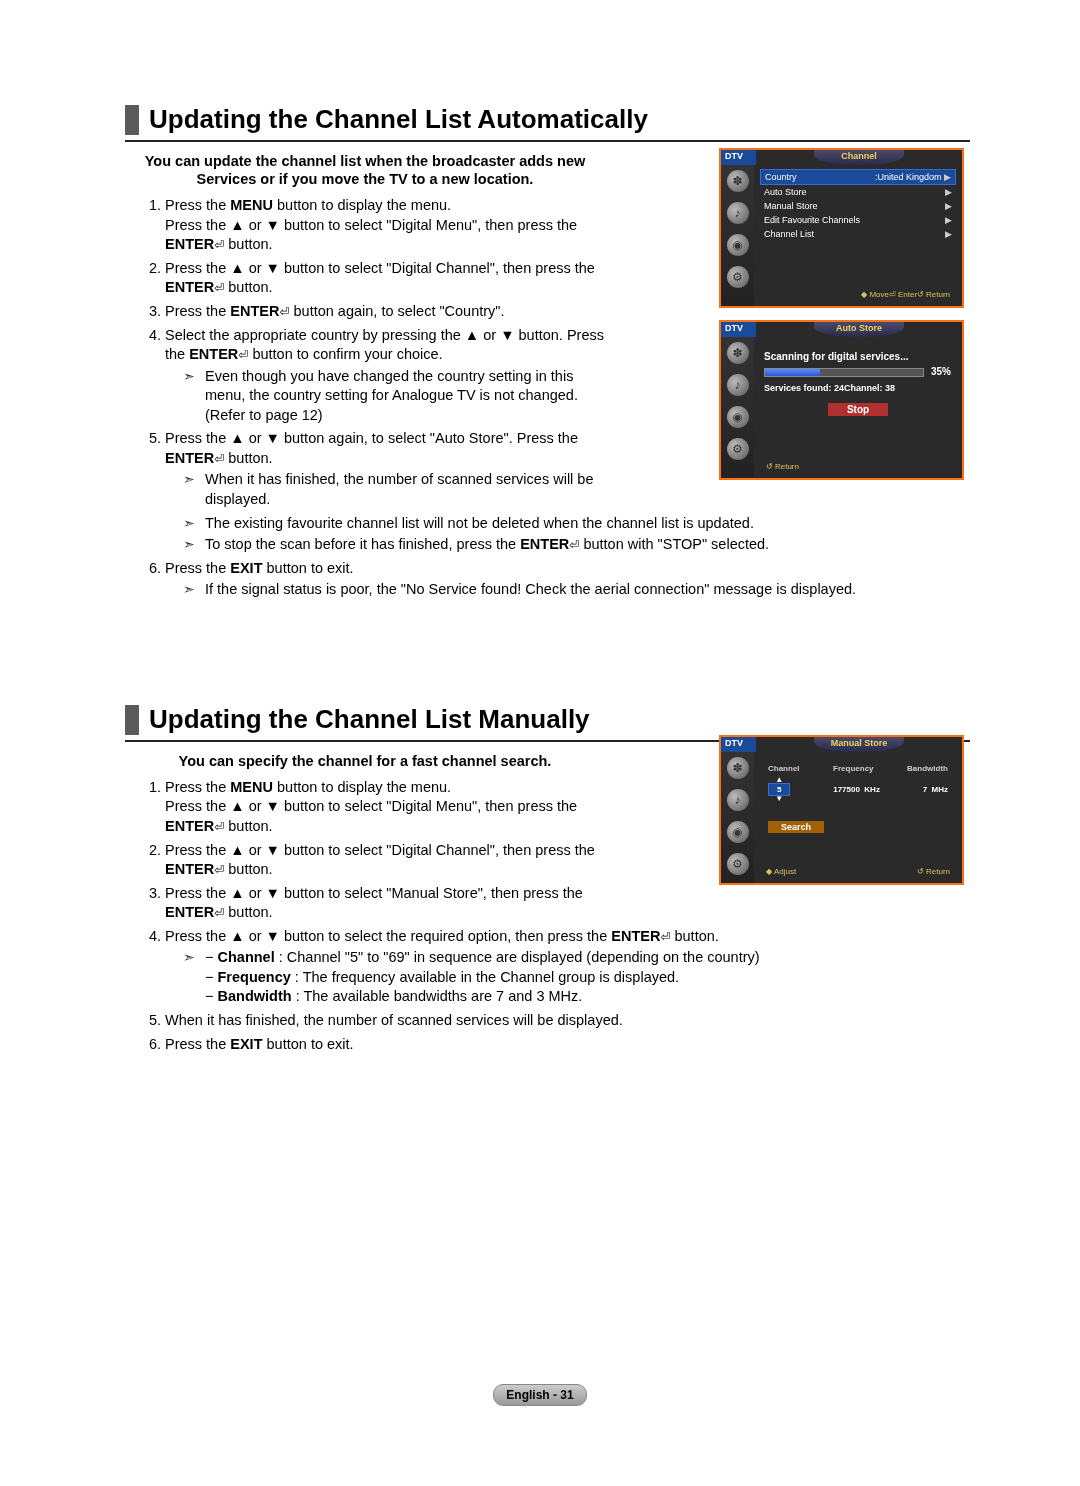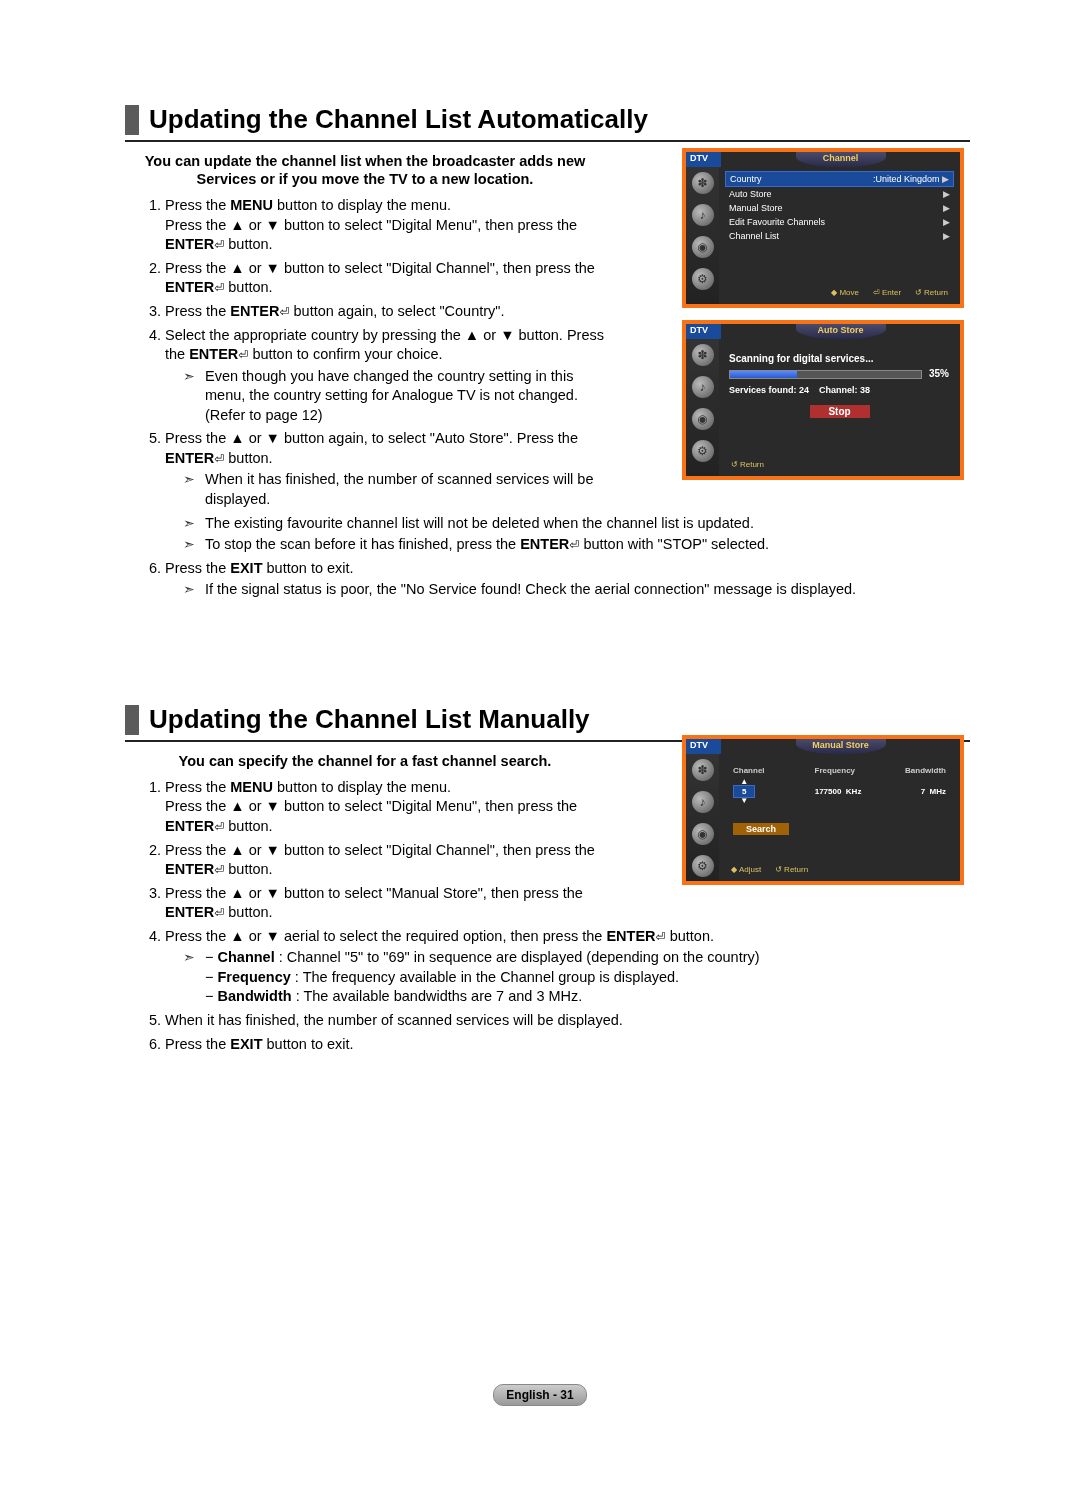--- a/index.html
+++ b/index.html
@@ -63,23 +63,23 @@
     font-size: 12px;
     vertical-align: 0px;
   }
   .enter-icon::before { content: "⏎"; }
   .section2 {
     margin-top: 105px;
   }
   
   .tvshot {
     position: absolute;
-    width: 282px;
+    width: 245px;
     background: #2a2a2a;
-    border: 4px solid #f97316;
+    border: 2px solid #f97316;
     font-size: 9px;
     color: #fff;
   }
   .tvshot1 { top: 148px; right: 116px; height: 160px; }
   .tvshot2 { top: 320px; right: 116px; height: 160px; }
   .tvshot3 { top: 735px; right: 116px; height: 150px; }
   .tv-header {
     display: flex;
     height: 15px;
   }
@@ -134,21 +134,20 @@
   }
   .menu-row.selected {
     background: #1a4a9a;
     border: 1px solid #3a6aca;
   }
   .menu-row .arrow { color: #ccc; }
   .tv-footer {
     margin-top: auto;
     font-size: 8px;
     display: flex;
-    gap: 14px;
     justify-content: flex-end;
     padding: 3px 6px;
     color: #d9c060;
   }
   .tv-footer .sym { color: #d9c060; }
   
   .scan-text { font-size: 10px; font-weight: bold; margin: 10px 4px 6px; }
   .progress-track {
     height: 9px;
     background: #555;
@@ -157,21 +156,21 @@
     position: relative;
   }
   .progress-fill {
     background: linear-gradient(#5a8aff, #2a5acc);
     height: 100%;
   }
   .progress-pct {
     position: absolute; right: -28px; top: -3px;
     font-size: 10px; font-weight: bold; color: #fff;
   }
-  .svc-line { font-size: 9px; font-weight: bold; margin: 6px 4px; display:flex; gap:10px; }
+  .svc-line { font-size: 9px; font-weight: bold; margin: 6px 4px; display:flex; }
   .stop-btn {
     width: 60px;
     margin: 4px auto 0;
     text-align: center;
     background: #b03030;
     color: #fff;
     font-size: 10px;
     font-weight: bold;
     padding: 1px 0;
   }
@@ -270,21 +269,21 @@
       <span>Press the </span><span class="b">MENU</span><span> button to display the menu.</span><br>
       <span>Press the ▲ or ▼ button to select "Digital Menu", then press the </span><span class="b">ENTER</span><span class="enter-icon"></span><span> button.</span>
     </li>
     <li>
       <span>Press the ▲ or ▼ button to select "Digital Channel", then press the </span><span class="b">ENTER</span><span class="enter-icon"></span><span> button.</span>
     </li>
     <li>
       <span>Press the ▲ or ▼ button to select "Manual Store", then press the </span><span class="b">ENTER</span><span class="enter-icon"></span><span> button.</span>
     </li>
     <li class="wide">
-      <span>Press the ▲ or ▼ aerial to select the required option, then press the </span><span class="b">ENTER</span><span class="enter-icon"></span><span> button.</span>
+      <span>Press the ▲ or ▼ button to select the required option, then press the </span><span class="b">ENTER</span><span class="enter-icon"></span><span> button.</span>
       <div class="note">
           <span class="note-arrow"></span>
         <span class="note-text">
           <span>− </span><span class="b">Channel</span><span> : Channel "5" to "69" in sequence are displayed (depending on the country)</span><br>
           <span>− </span><span class="b">Frequency</span><span> : The frequency available in the Channel group is displayed.</span><br>
           <span>− </span><span class="b">Bandwidth</span><span> : The available bandwidths are 7 and 3 MHz.</span>
         </span>
       </div>
     </li>
     <li class="wide">When it has finished, the number of scanned services will be displayed.</li>
@@ -393,21 +392,21 @@
       <div class="ms-values">
         <span class="ch-box">
           <span class="tri">▲</span>
           <span class="ch-val">5</span>
           <span class="tri">▼</span>
         </span>
         <span><span>177500</span>&nbsp;&nbsp;<span>KHz</span></span>
         <span><span>7</span>&nbsp;&nbsp;<span>MHz</span></span>
       </div>
       <div class="search-btn">Search</div>
-      <div class="tv-footer" style="justify-content:flex-start;">
+      <div class="tv-footer" style="justify-content:space-between;">
         <span><span class="sym">◆ </span><span>Adjust</span></span>
         <span><span class="sym">↺ </span><span>Return</span></span>
       </div>
     </div>
   </div>
 </div>
 
 <div class="page-footer">
   <span class="pg-badge">English - 31</span>
 </div>

